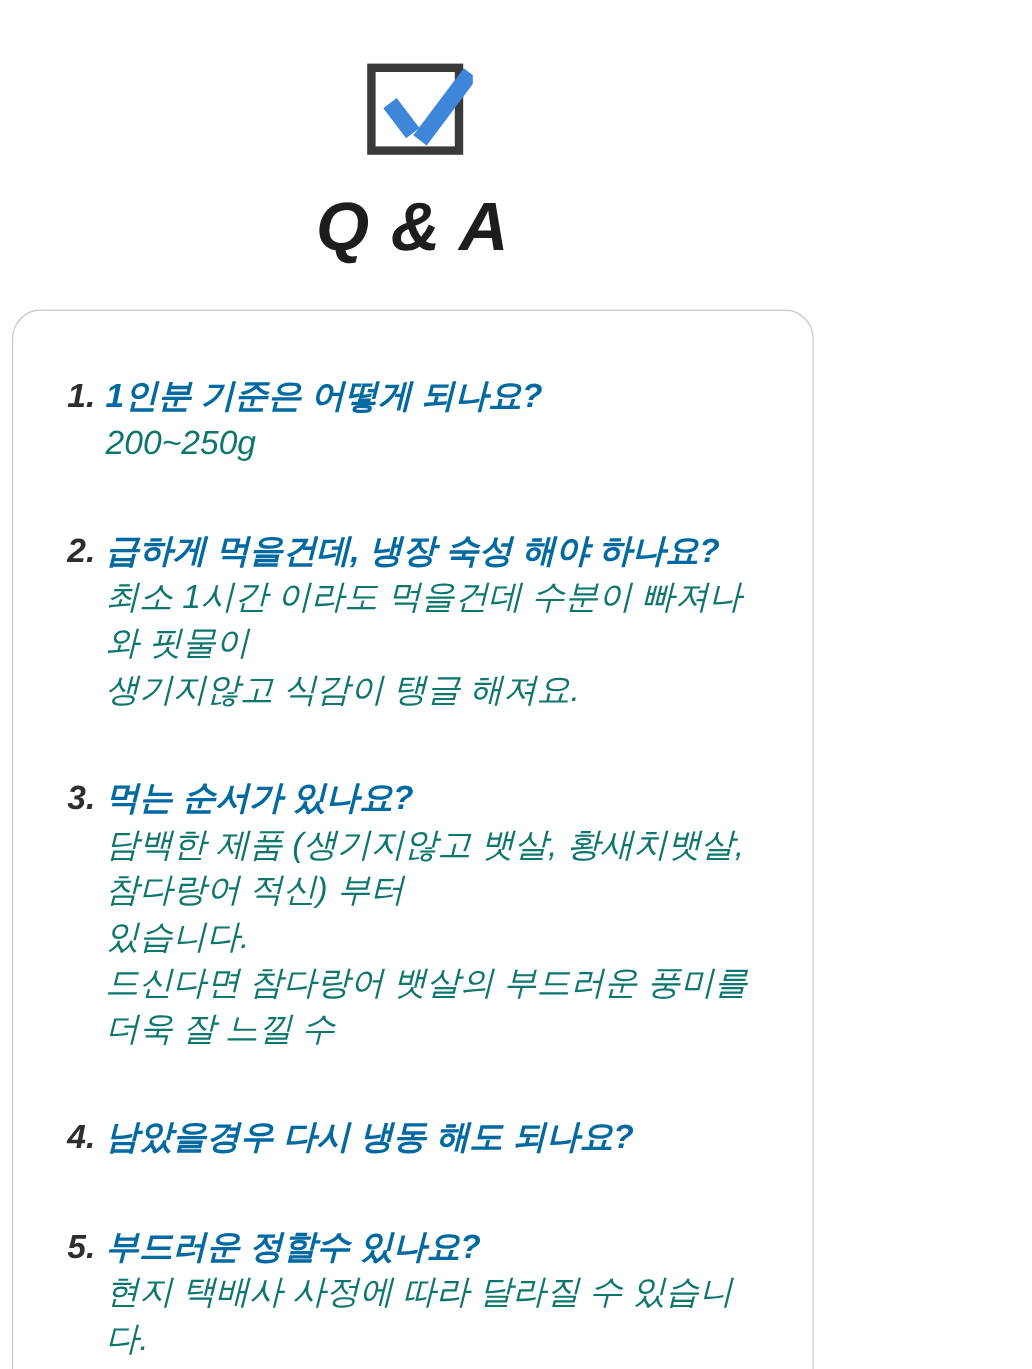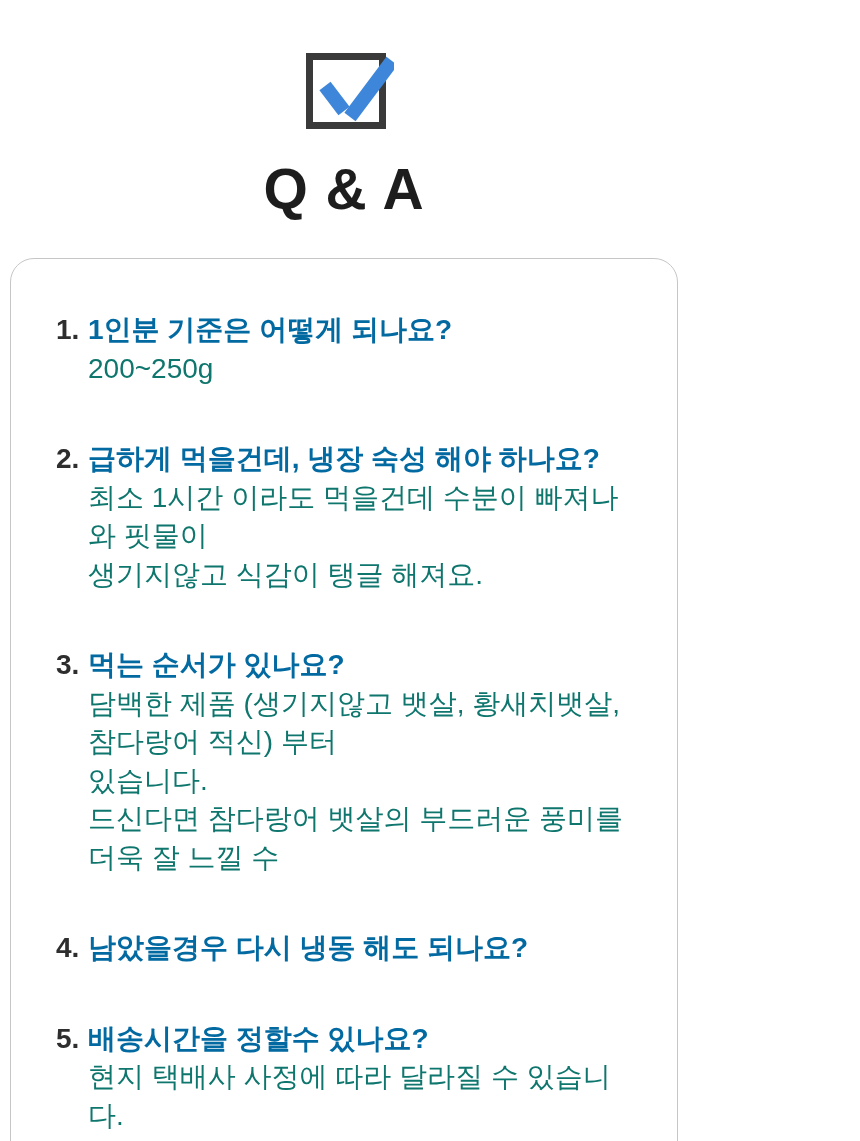--- a/index.html
+++ b/index.html
@@ -7,20 +7,21 @@
     padding: 0;
     background: #ffffff;
     font-family: "Liberation Sans", "DejaVu Sans", sans-serif;
   }
   .page {
     position: relative;
     width: 688px;
     height: 1141px;
     background: #ffffff;
     overflow: hidden;
+    font-style: italic;
   }
   .header {
     padding-top: 50px;
     text-align: center;
   }
   .icon-wrap {
     width: 100px;
     height: 84px;
     margin: 0 auto;
   }
@@ -120,19 +121,19 @@
     <div class="qa-item">
       <div class="q-num">4.</div>
       <div class="q-body">
         <div class="q-text">남았을경우 다시 냉동 해도 되나요?</div>
       </div>
     </div>
 
     <div class="qa-item">
       <div class="q-num">5.</div>
       <div class="q-body">
-        <div class="q-text">배송시간을 정할수 있나요?</div>
+        <div class="q-text">부드러운 정할수 있나요?</div>
         <div class="a-line">현지 택배사 사정에 따라 달라질 수 있습니다.</div>
       </div>
     </div>
 
   </div>
 </div>
 
 </body></html>

